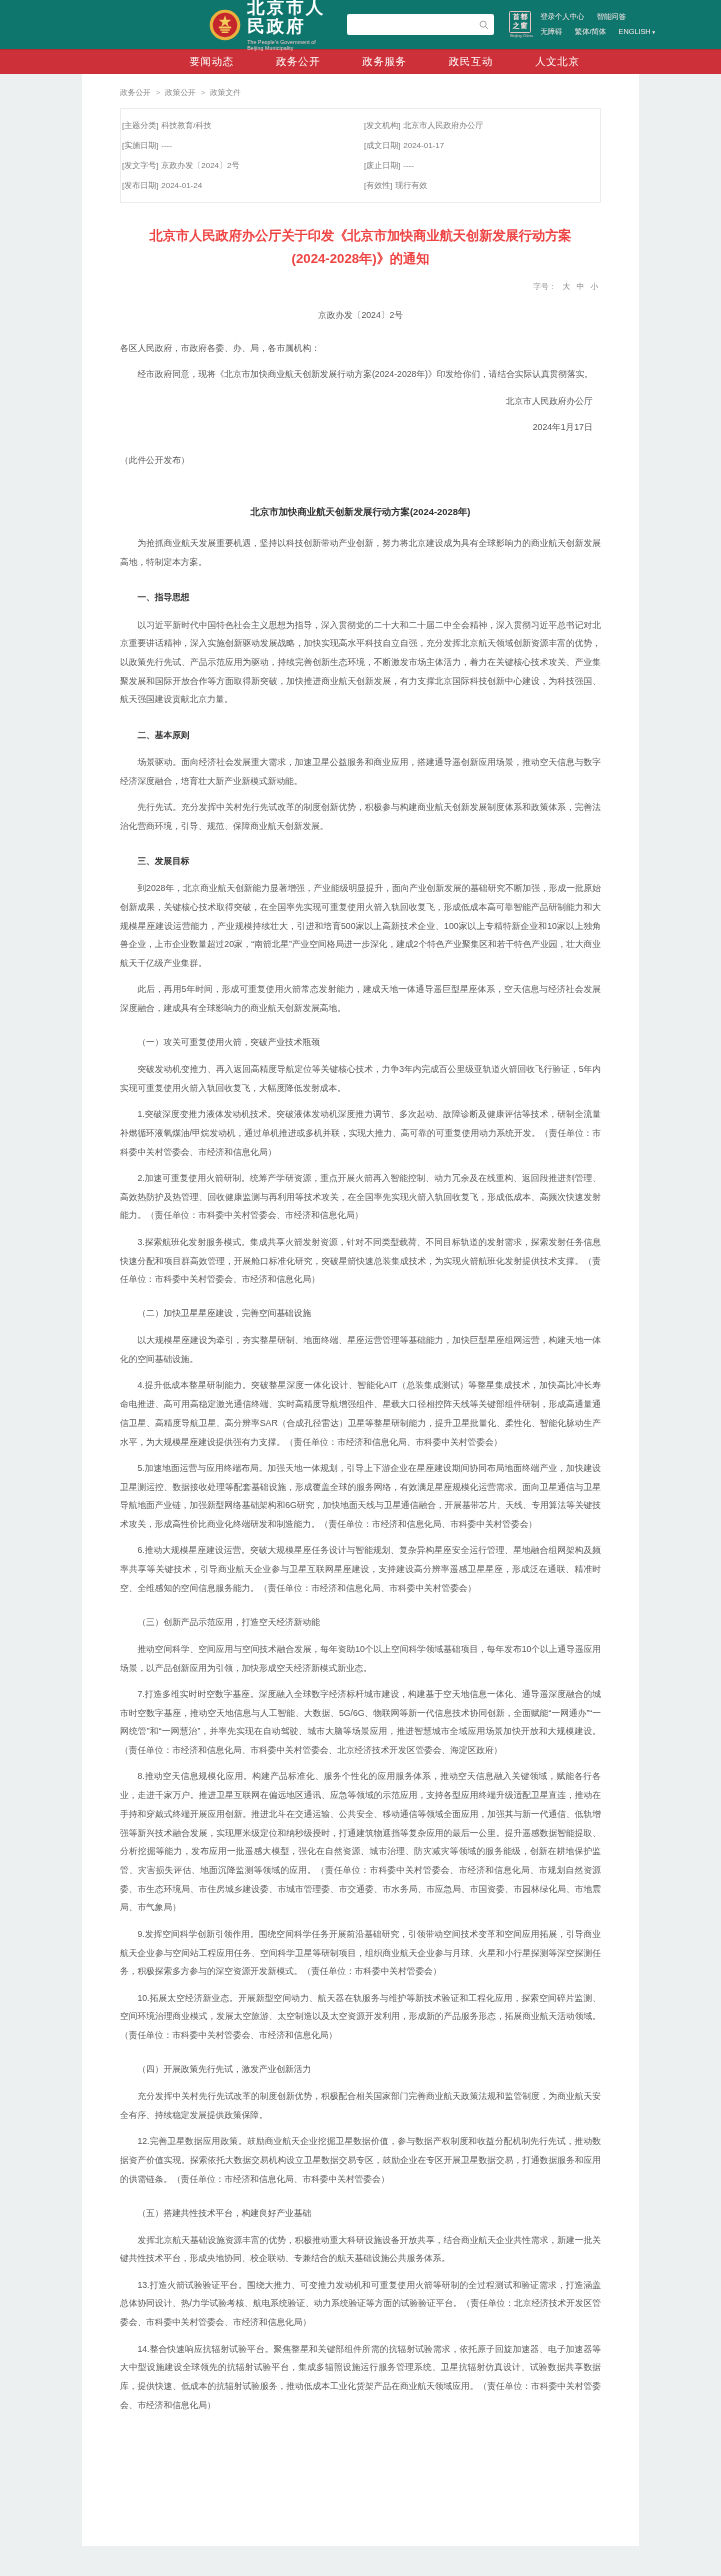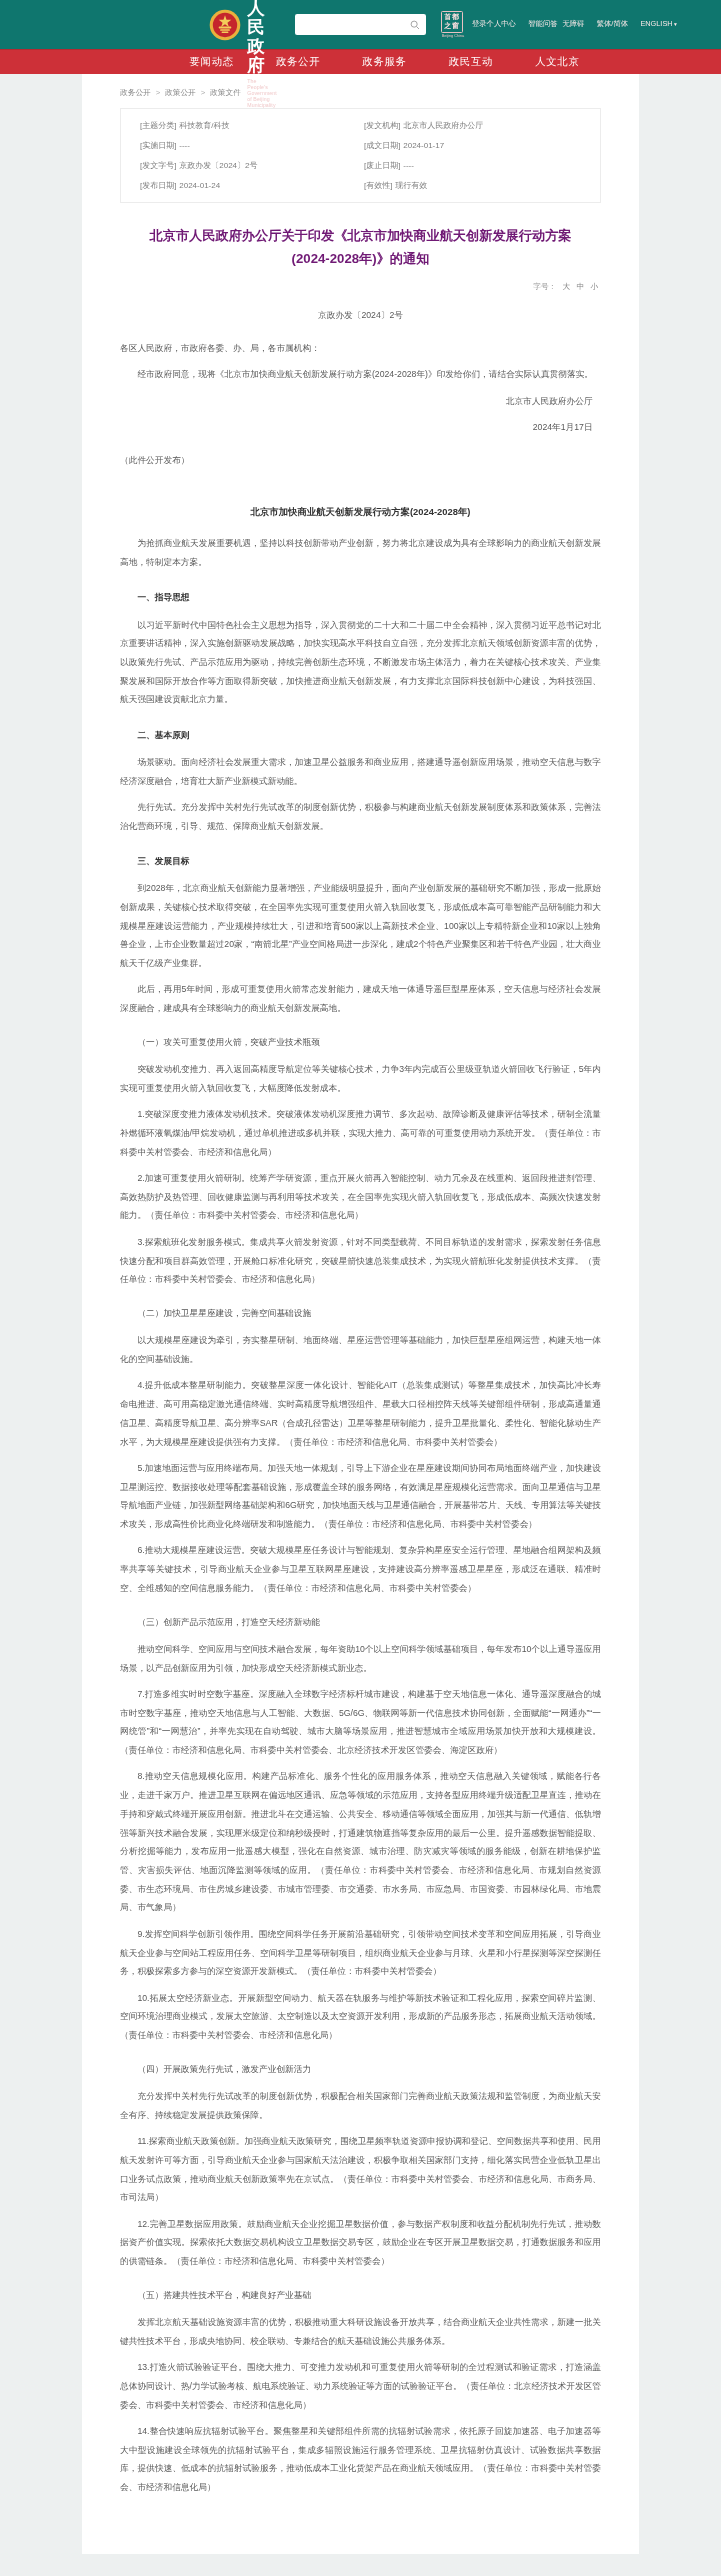--- a/index.html
+++ b/index.html
@@ -17,39 +17,39 @@
   .site-name { color: #fff; font-size: 17.4px; font-weight: bold; letter-spacing: 2.1px; line-height: 1.1; }
   .site-name-en { color: #f0c9ca; font-size: 5.2px; letter-spacing: 0.1px; margin-top: 2.1px; }
   .search-box { margin-left: 18px; width: 209px; height: 21px; background: #fff; border-radius: 2.1px; display: flex; align-items: center; padding: 0 5.6px; }
   .search-box input { flex: 1; border: none; outline: none; font-size: 8.4px; color: #555; background: transparent; }
   .search-icon { width: 9.7px; height: 9.7px; flex: 0 0 auto; }
   .header-right { margin-left: 15.3px; display: flex; align-items: center; gap: 7px; }
   .seal { width: 24px; text-align: center; }
   .seal-box { width: 22px; height: 22px; border: 0.7px solid #eac2c3; border-radius: 1.4px; display: flex; flex-direction: column; justify-content: center; }
   .seal-box span { color: #f6dddd; font-size: 7px; line-height: 1.25; letter-spacing: 0.7px; font-weight: bold; }
   .seal-caption { color: #eac2c3; font-size: 3.8px; margin-top: 1.4px; white-space: nowrap; }
-  .quick-links { display: flex; flex-direction: row; gap: 4.9px; }
+  .quick-links { display: flex; flex-direction: column; gap: 4.9px; }
   .ql-row { display: flex; gap: 12.5px; }
   .ql-row a { color: #fbe9e9; font-size: 7.3px; text-decoration: none; white-space: nowrap; }
   .chev { font-size: 5.6px; color: #fbe9e9; }
   
   .nav { height: 25px; background: #cd3038; border-top: 0.7px solid rgba(0,0,0,0.12); padding-left: 48px; }
   .nav-inner { width: 390px; margin: 0 auto; height: 100%; display: flex; justify-content: space-between; align-items: center; }
   .nav-item { color: #fff; font-size: 10.4px; text-decoration: none; letter-spacing: 0.7px; }
   
   .card { width: 557px; margin: 0 auto; background: #fff; padding: 8.4px 38px 49px 38px; min-height: 2472px; }
   .breadcrumb { font-size: 7.7px; color: #999; padding: 5.6px 0 9.7px 0; }
   .bc-item { color: #888; text-decoration: none; }
   .bc-sep { margin: 0 4.9px; color: #aaa; }
   
-  .meta-box { border: 0.7px solid #ececec; padding: 11px 19px; display: grid; grid-template-columns: 1fr 1fr; row-gap: 9px; column-gap: 7px; }
+  .meta-box { border: 0.7px solid #ececec; padding: 11px 1px; display: grid; grid-template-columns: 1fr 1fr; row-gap: 9px; column-gap: 7px; }
   .meta-item { font-size: 8px; color: #7d7d7d; }
   .meta-label { margin-right: 2.8px; }
   
-  .doc-title { text-align: center; font-size: 13.2px; font-weight: bold; color: #701a75; line-height: 1.75; margin: 21px 19.5px 5.6px 19.5px; }
+  .doc-title { text-align: center; font-size: 13.2px; font-weight: bold; color: #ef4444; line-height: 1.75; margin: 21px 19.5px 5.6px 19.5px; }
   .fs-row { text-align: right; font-size: 7.7px; color: #999; margin: 12.5px 2.8px 4.2px 0; }
   .fs-opt { color: #888; margin-left: 6.3px; text-decoration: none; }
   .doc-number { text-align: center; font-size: 8.7px; color: #595959; margin: 18px 0 16.7px 0; }
   
   .article-body { font-size: 8.7px; color: #595959; }
   .para { line-height: 2.15; margin: 7.7px 0; text-align: justify; }
   .para.p { text-indent: 2em; }
   .para.salute { text-indent: 0; }
   .para.right { text-align: right; padding-right: 8.4px; text-indent: 0; }
   .para.note { margin: 14px 0 32px 0; text-indent: 0; }
@@ -165,21 +165,20 @@
       <div class="para p">5.加速地面运营与应用终端布局。加强天地一体规划，引导上下游企业在星座建设期间协同布局地面终端产业，加快建设卫星测运控、数据接收处理等配套基础设施，形成覆盖全球的服务网络，有效满足星座规模化运营需求。面向卫星通信与卫星导航地面产业链，加强新型网络基础架构和6G研究，加快地面天线与卫星通信融合，开展基带芯片、天线、专用算法等关键技术攻关，形成高性价比商业化终端研发和制造能力。（责任单位：市经济和信息化局、市科委中关村管委会）</div>
       <div class="para p">6.推动大规模星座建设运营。突破大规模星座任务设计与智能规划、复杂异构星座安全运行管理、星地融合组网架构及频率共享等关键技术，引导商业航天企业参与卫星互联网星座建设，支持建设高分辨率遥感卫星星座，形成泛在通联、精准时空、全维感知的空间信息服务能力。（责任单位：市经济和信息化局、市科委中关村管委会）</div>
       <div class="para h3">（三）创新产品示范应用，打造空天经济新动能</div>
       <div class="para p">推动空间科学、空间应用与空间技术融合发展，每年资助10个以上空间科学领域基础项目，每年发布10个以上通导遥应用场景，以产品创新应用为引领，加快形成空天经济新模式新业态。</div>
       <div class="para p">7.打造多维实时时空数字基座。深度融入全球数字经济标杆城市建设，构建基于空天地信息一体化、通导遥深度融合的城市时空数字基座，推动空天地信息与人工智能、大数据、5G/6G、物联网等新一代信息技术协同创新，全面赋能“一网通办”“一网统管”和“一网慧治”，并率先实现在自动驾驶、城市大脑等场景应用，推进智慧城市全域应用场景加快开放和大规模建设。（责任单位：市经济和信息化局、市科委中关村管委会、北京经济技术开发区管委会、海淀区政府）</div>
       <div class="para p">8.推动空天信息规模化应用。构建产品标准化、服务个性化的应用服务体系，推动空天信息融入关键领域，赋能各行各业，走进千家万户。推进卫星互联网在偏远地区通讯、应急等领域的示范应用，支持各型应用终端升级适配卫星直连，推动在手持和穿戴式终端开展应用创新。推进北斗在交通运输、公共安全、移动通信等领域全面应用，加强其与新一代通信、低轨增强等新兴技术融合发展，实现厘米级定位和纳秒级授时，打通建筑物遮挡等复杂应用的最后一公里。提升遥感数据智能提取、分析挖掘等能力，发布应用一批遥感大模型，强化在自然资源、城市治理、防灾减灾等领域的服务能级，创新在耕地保护监管、灾害损失评估、地面沉降监测等领域的应用。（责任单位：市科委中关村管委会、市经济和信息化局、市规划自然资源委、市生态环境局、市住房城乡建设委、市城市管理委、市交通委、市水务局、市应急局、市国资委、市园林绿化局、市地震局、市气象局）</div>
       <div class="para p">9.发挥空间科学创新引领作用。围绕空间科学任务开展前沿基础研究，引领带动空间技术变革和空间应用拓展，引导商业航天企业参与空间站工程应用任务、空间科学卫星等研制项目，组织商业航天企业参与月球、火星和小行星探测等深空探测任务，积极探索多方参与的深空资源开发新模式。（责任单位：市科委中关村管委会）</div>
       <div class="para p">10.拓展太空经济新业态。开展新型空间动力、航天器在轨服务与维护等新技术验证和工程化应用，探索空间碎片监测、空间环境治理商业模式，发展太空旅游、太空制造以及太空资源开发利用，形成新的产品服务形态，拓展商业航天活动领域。（责任单位：市科委中关村管委会、市经济和信息化局）</div>
       <div class="para h3">（四）开展政策先行先试，激发产业创新活力</div>
       <div class="para p">充分发挥中关村先行先试改革的制度创新优势，积极配合相关国家部门完善商业航天政策法规和监管制度，为商业航天安全有序、持续稳定发展提供政策保障。</div>
-      <div class="para p">11.探索商业航天政策创新。加强商业航天政策研究，围绕卫星频率轨道资源申报协调和登记、空间数据共享和使用、民用航天发射许可等方面，引导商业航天企业参与国家航天法治建设，积极争取相关国家部门支持，细化落实民营企业低轨卫星出口业务试点政策，推动商业航天创新政策率先在京试点。（责任单位：市科委中关村管委会、市经济和信息化局、市商务局、市司法局）</div>
       <div class="para p">12.完善卫星数据应用政策。鼓励商业航天企业挖掘卫星数据价值，参与数据产权制度和收益分配机制先行先试，推动数据资产价值实现。探索依托大数据交易机构设立卫星数据交易专区，鼓励企业在专区开展卫星数据交易，打通数据服务和应用的供需链条。（责任单位：市经济和信息化局、市科委中关村管委会）</div>
       <div class="para h3">（五）搭建共性技术平台，构建良好产业基础</div>
       <div class="para p">发挥北京航天基础设施资源丰富的优势，积极推动重大科研设施设备开放共享，结合商业航天企业共性需求，新建一批关键共性技术平台，形成央地协同、校企联动、专兼结合的航天基础设施公共服务体系。</div>
       <div class="para p">13.打造火箭试验验证平台。围绕大推力、可变推力发动机和可重复使用火箭等研制的全过程测试和验证需求，打造涵盖总体协同设计、热/力学试验考核、航电系统验证、动力系统验证等方面的试验验证平台。（责任单位：北京经济技术开发区管委会、市科委中关村管委会、市经济和信息化局）</div>
       <div class="para p">14.整合快速响应抗辐射试验平台。聚焦整星和关键部组件所需的抗辐射试验需求，依托原子回旋加速器、电子加速器等大中型设施建设全球领先的抗辐射试验平台，集成多辐照设施运行服务管理系统、卫星抗辐射仿真设计、试验数据共享数据库，提供快速、低成本的抗辐射试验服务，推动低成本工业化货架产品在商业航天领域应用。（责任单位：市科委中关村管委会、市经济和信息化局）</div>
     </div>
 </div>
 
 
 </body></html>

